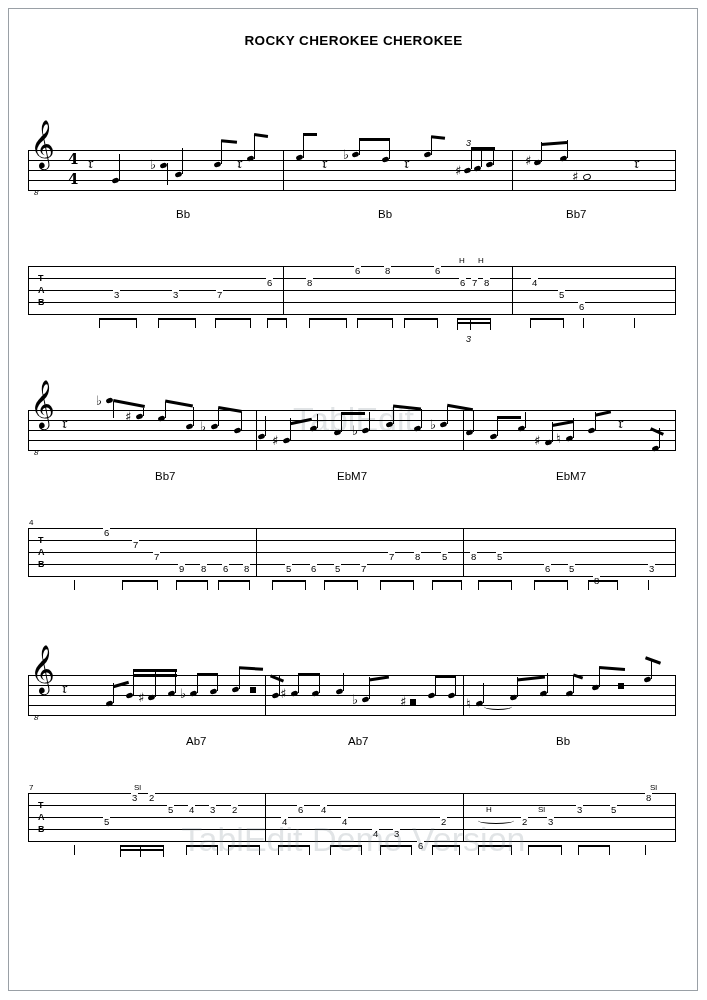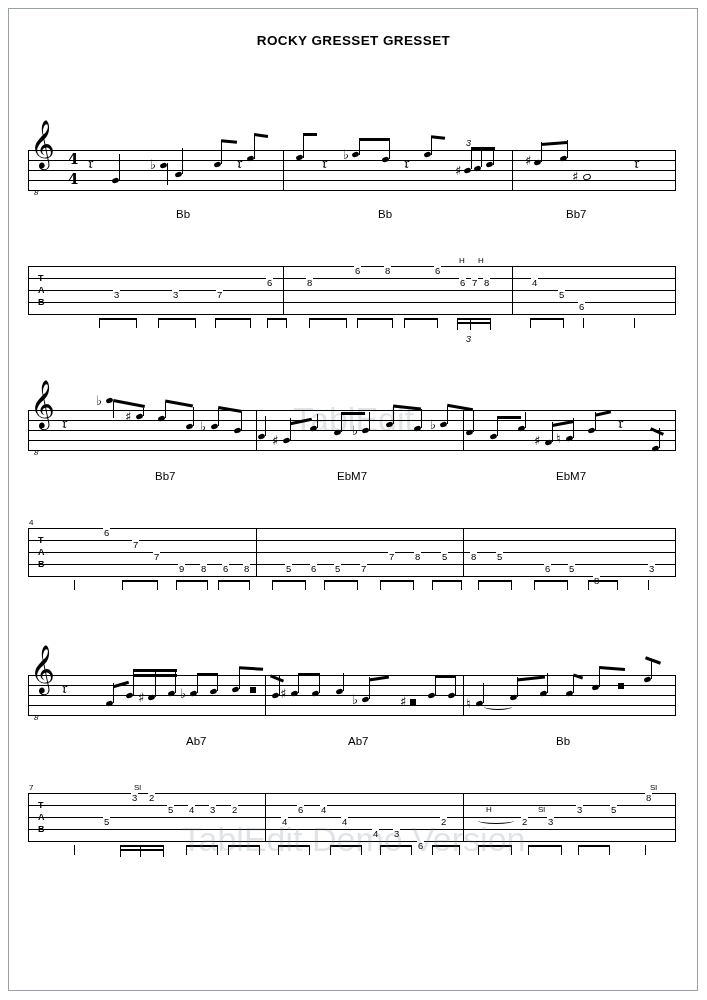--- a/index.html
+++ b/index.html
@@ -214,21 +214,21 @@
     border-radius: 50%;
     height: 6px;
   }
 </style>
 </head>
 <body>
 
 <div id="page">
   <div class="page-border"></div>
 
-  <div id="title">ROCKY GRESSET GRESSET</div>
+  <div id="title">ROCKY CHEROKEE CHEROKEE</div>
 
   <div class="system" style="top:130px;">
 
     <div class="staff" style="top:20px;">
       <div class="ln l0"></div>
         <div class="ln l1"></div>
         <div class="ln l2"></div>
         <div class="ln l3"></div>
         <div class="ln l4"></div>
     </div>

